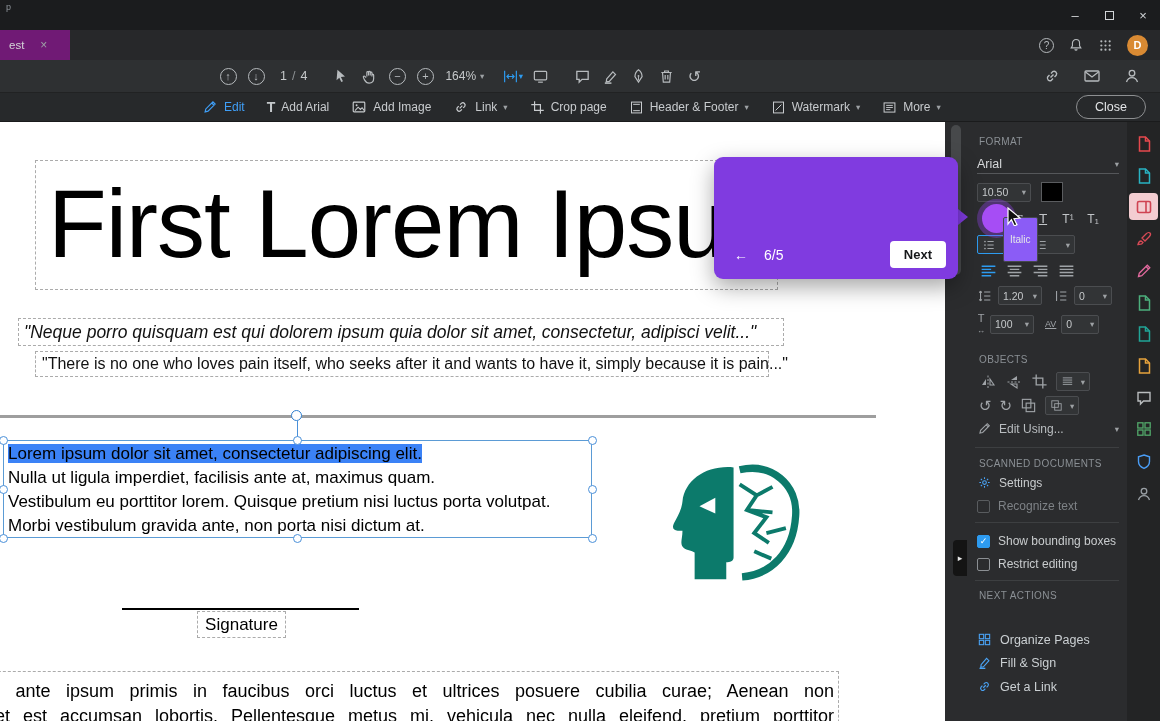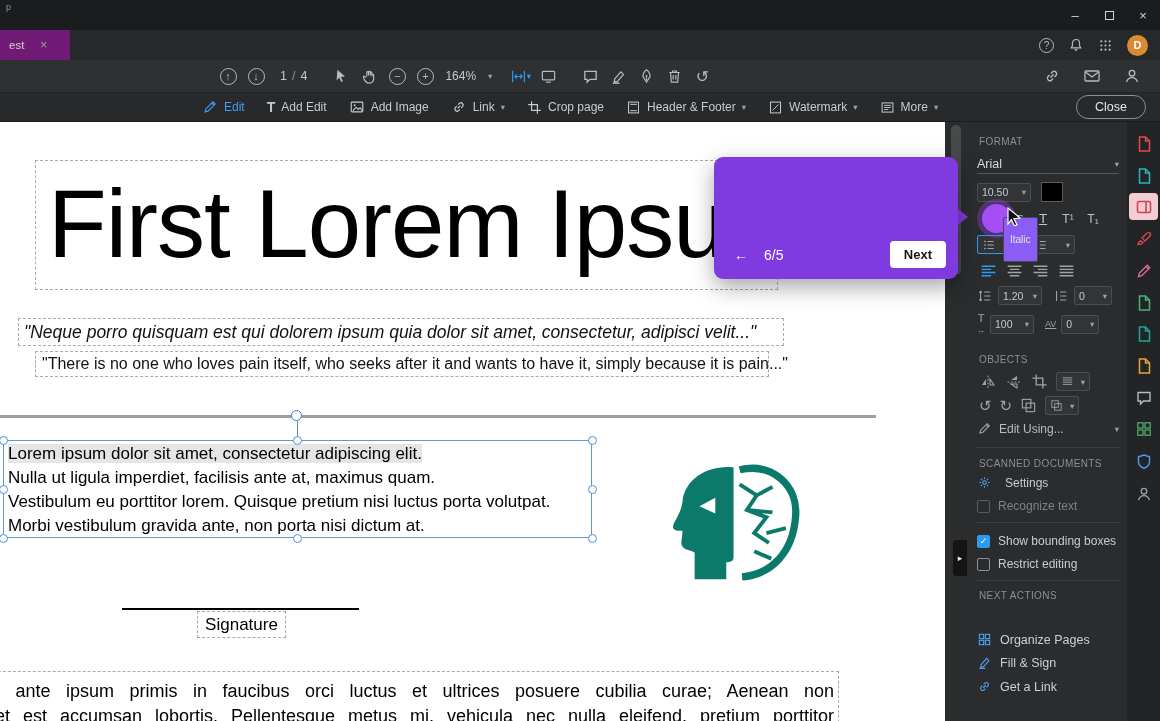--- a/index.html
+++ b/index.html
@@ -17,21 +17,21 @@
 #tab{width:70px;height:30px;background:#701a75;color:#d4d6d8;font-size:11.5px;display:flex;align-items:center;padding:0 9px;gap:16px}
 .tab-close{color:#9da1a5;font-size:12px}
 .tb-right{margin-left:auto;display:flex;align-items:center;gap:14px;padding-right:12px;color:#b6babd}
 .help-circ{width:15px;height:15px;border:1.2px solid #b6babd;border-radius:50%;font-size:10px;display:flex;align-items:center;justify-content:center}
 #avatar{width:21px;height:21px;border-radius:50%;background:#d98a33;color:#fff;font-size:11px;font-weight:700;display:flex;align-items:center;justify-content:center}
 
 #toolbar{position:absolute;left:0;top:60px;width:1160px;height:33px;background:#2e3032;border-bottom:1px solid #212223;display:flex;align-items:center;padding-left:214px}
 .tbtn{min-width:28px;height:26px;display:flex;align-items:center;justify-content:center;color:#b7bbbe}
 .circ{width:17px;height:17px;border:1.3px solid #b7bbbe;border-radius:50%;display:flex;align-items:center;justify-content:center;font-size:11px;line-height:1}
 .pageind{display:flex;align-items:center;gap:5px;color:#c6c9cb;font-size:12.5px;padding:0 10px}
-.zoombox{display:flex;align-items:center;gap:12px;color:#c6c9cb;font-size:12px;padding:0 6px}
+.zoombox{display:flex;align-items:center;gap:4px;color:#c6c9cb;font-size:12px;padding:0 6px}
 .chev{font-size:8.5px;color:#9da1a4}
 .blue{color:#2d9bf0 !important}
 .tb-rightgrp{margin-left:auto;display:flex;align-items:center;gap:12px;padding-right:14px}
 .undo-glyph{font-size:16px;color:#b7bbbe}
 
 #editbar{position:absolute;left:0;top:93px;width:1160px;height:29px;background:#27292b;border-bottom:1px solid #1a1b1c;display:flex;align-items:center;padding-left:202px;gap:22px}
 .ebtn{display:flex;align-items:center;gap:6px;color:#c8cbce;font-size:12px;white-space:nowrap}
 .ebtn .glyphT{font-size:14px;font-weight:700;color:#c3c7ca}
 #edit-item{color:#3f9ff8}
 #close-btn{margin-left:auto;margin-right:14px;border:1px solid #8d8f91;border-radius:13px;padding:4px 18px;color:#e3e5e7;font-size:12.5px}
@@ -43,21 +43,21 @@
 #panel{position:absolute;left:967px;top:122px;width:160px;height:599px;background:#2b2c2e;color:#c6c9cb}
 #rail{position:absolute;left:1127px;top:122px;width:33px;height:599px;background:#232425}
 
 .dashed{border:1px dashed #ababab;position:absolute}
 #title-box{left:35px;top:38px;width:743px;height:130px}
 #doc-title{font-size:96px;line-height:126px;letter-spacing:-1px;color:#000;padding-left:12px;white-space:nowrap}
 #quote1{left:18px;top:196px;width:766px;height:28px;font-style:italic;font-size:17.5px;line-height:26px;padding-left:5px;white-space:nowrap;color:#111}
 #quote2{left:35px;top:229px;width:734px;height:26px;font-size:16px;line-height:24px;padding-left:6px;white-space:nowrap;color:#111}
 #divider{position:absolute;left:0;top:293px;width:876px;height:3px;background:#9e9e9e}
 #sel-box{position:absolute;left:3px;top:318px;width:589px;height:98px;border:1px solid #5b9bd5;font-size:17px;line-height:24px;color:#000;padding:1px 0 0 4px}
-.hl{background:#e5e5e5}
+.hl{background:#3b82f6}
 .handle{position:absolute;width:9px;height:9px;border:1.5px solid #4a90d9;border-radius:50%;background:#fff;z-index:5}
 #rot-line{position:absolute;left:297px;top:299px;width:1px;height:19px;background:#4a90d9}
 #rot-handle{position:absolute;left:291px;top:288px;width:11px;height:11px;border:1.5px solid #2f7fd0;border-radius:50%;background:#fff;z-index:6}
 #logo{position:absolute;left:663px;top:338px;width:146px;height:134px}
 #sig-line{position:absolute;left:122px;top:486px;width:237px;height:2px;background:#000}
 #sig-box{left:197px;top:489px;width:89px;height:27px;font-size:17px;color:#000;display:flex;align-items:center;justify-content:center}
 #footer-box{left:-62px;top:549px;width:901px;padding:7px 4px 7px 8px;font-size:18px;line-height:25px;color:#000}
 #footer-box div{text-align:justify;text-align-last:justify}
 
 #coach{position:absolute;left:714px;top:157px;width:244px;height:122px;background:#803be0;border-radius:9px;color:#fff;z-index:80;box-shadow:0 8px 22px rgba(0,0,0,.35)}
@@ -369,21 +369,21 @@
 
 <div id="editbar">
   <div class="ebtn" id="edit-item">
     <svg width="16" height="16" style="color:#3f9ff8">
         <use href="#s-pencil"></use>
       </svg>
     <span>Edit</span>
   </div>
   <div class="ebtn">
     <span class="glyphT">T</span>
-    <span>Add Edit</span>
+    <span>Add Arial</span>
   </div>
   <div class="ebtn">
     <svg width="16" height="16">
         <use href="#s-image"></use>
       </svg>
     <span>Add Image</span>
   </div>
   <div class="ebtn">
     <svg width="16" height="16">
         <use href="#s-chain"></use>
@@ -596,21 +596,21 @@
     <svg width="15" height="15" class="pico">
         <use href="#s-pencil"></use>
       </svg>
     <span style="font-size:12px;color:#b9bdc0">Edit Using...</span>
     <span class="chev" style="margin-left:auto">▾</span>
   </div>
 
   <div class="pdiv" style="top:325px"></div>
   <div class="phead" style="top:336px">SCANNED DOCUMENTS</div>
 
-  <div class="pr" style="top:353px;gap:13px">
+  <div class="pr" style="top:353px;gap:7px">
     <svg width="15" height="15" style="color:#4aa3f5">
         <use href="#s-gear"></use>
       </svg>
     <span class="plabel">Settings</span>
   </div>
 
   <div class="pr" style="top:377px">
     <span class="cb dim"></span>
     <span class="plabel dim">Recognize text</span>
   </div>

